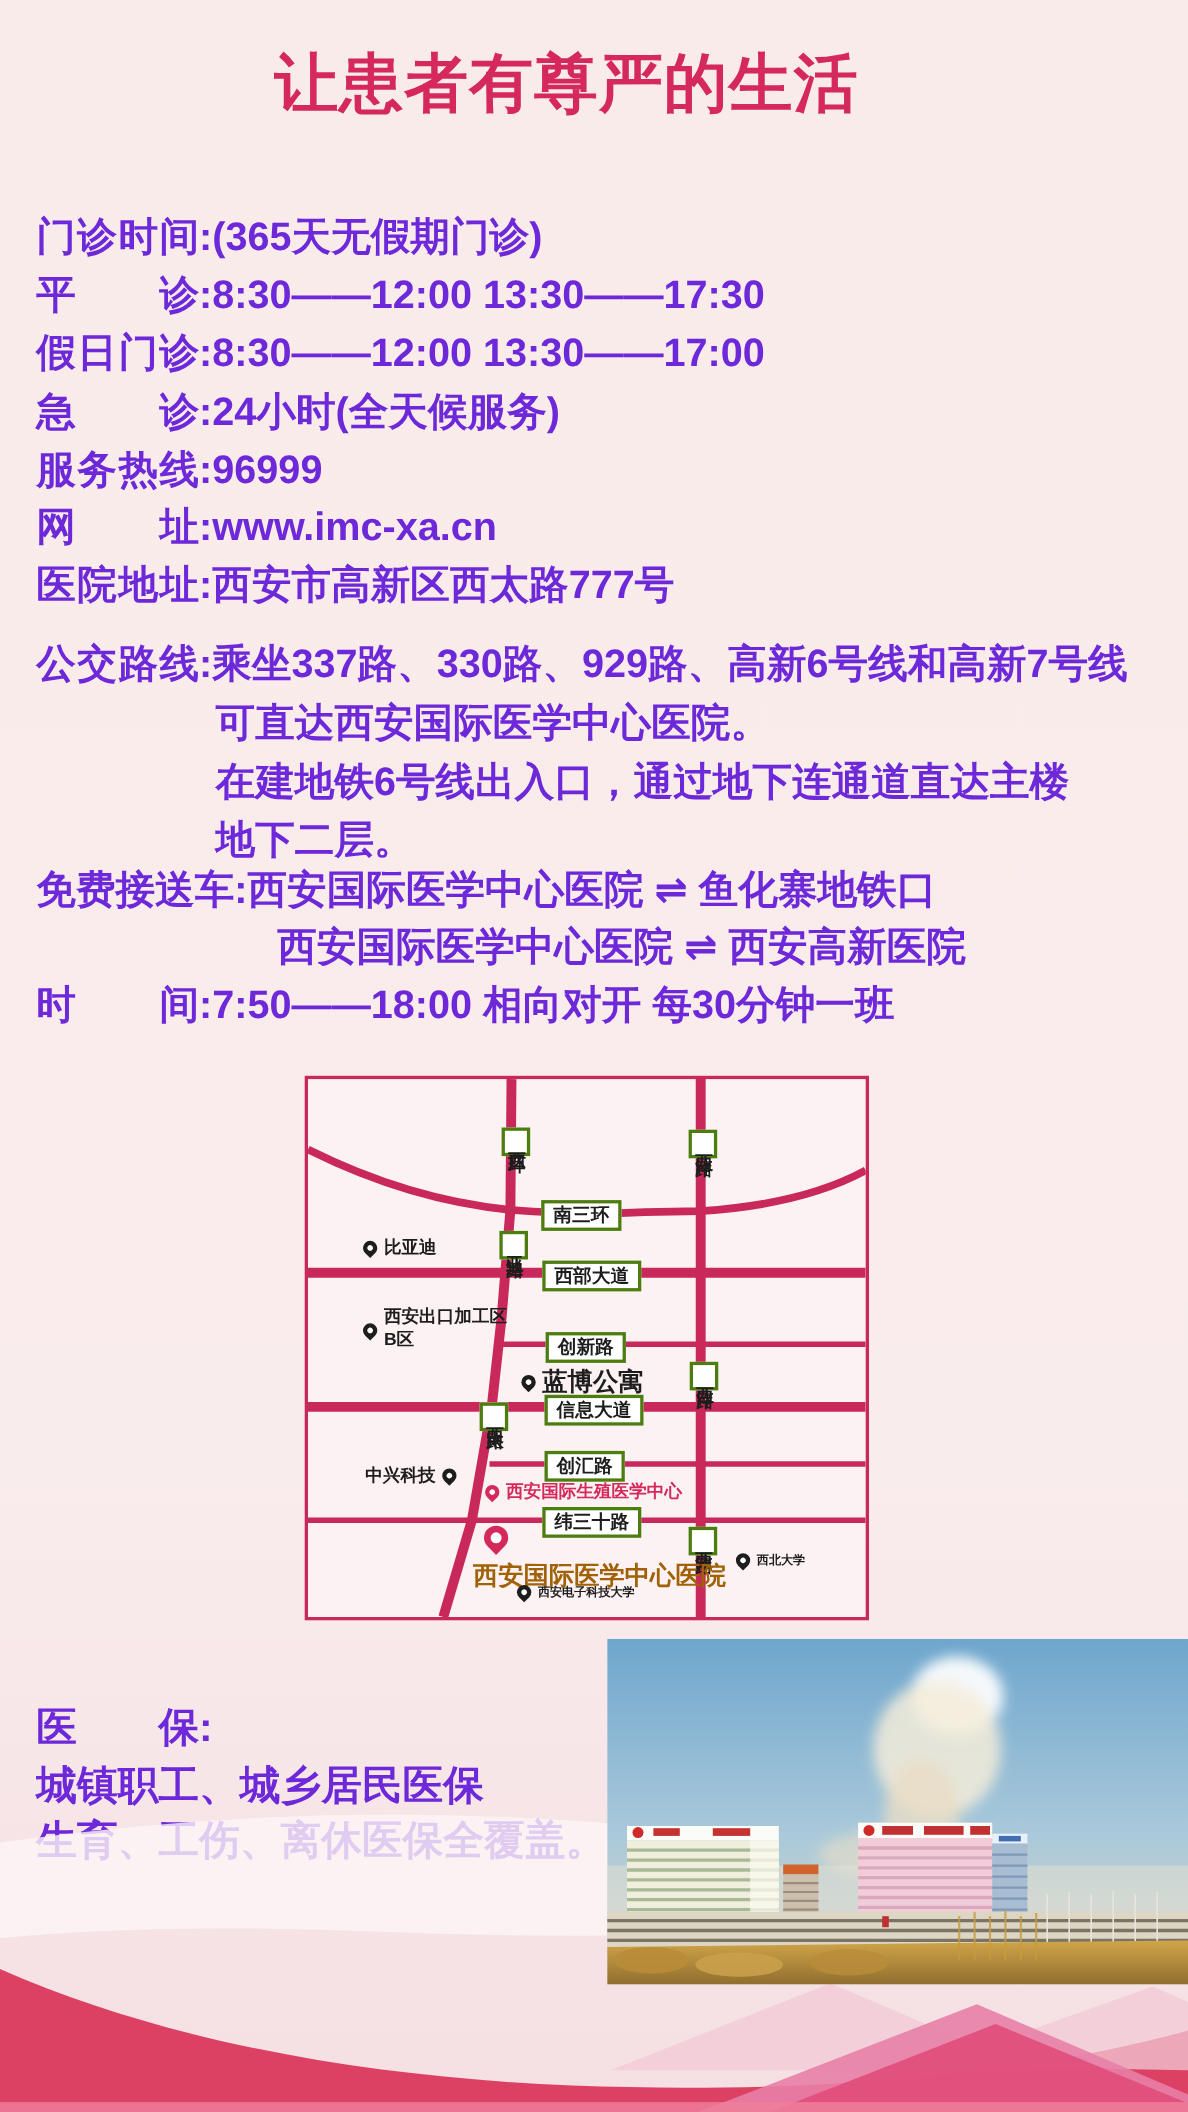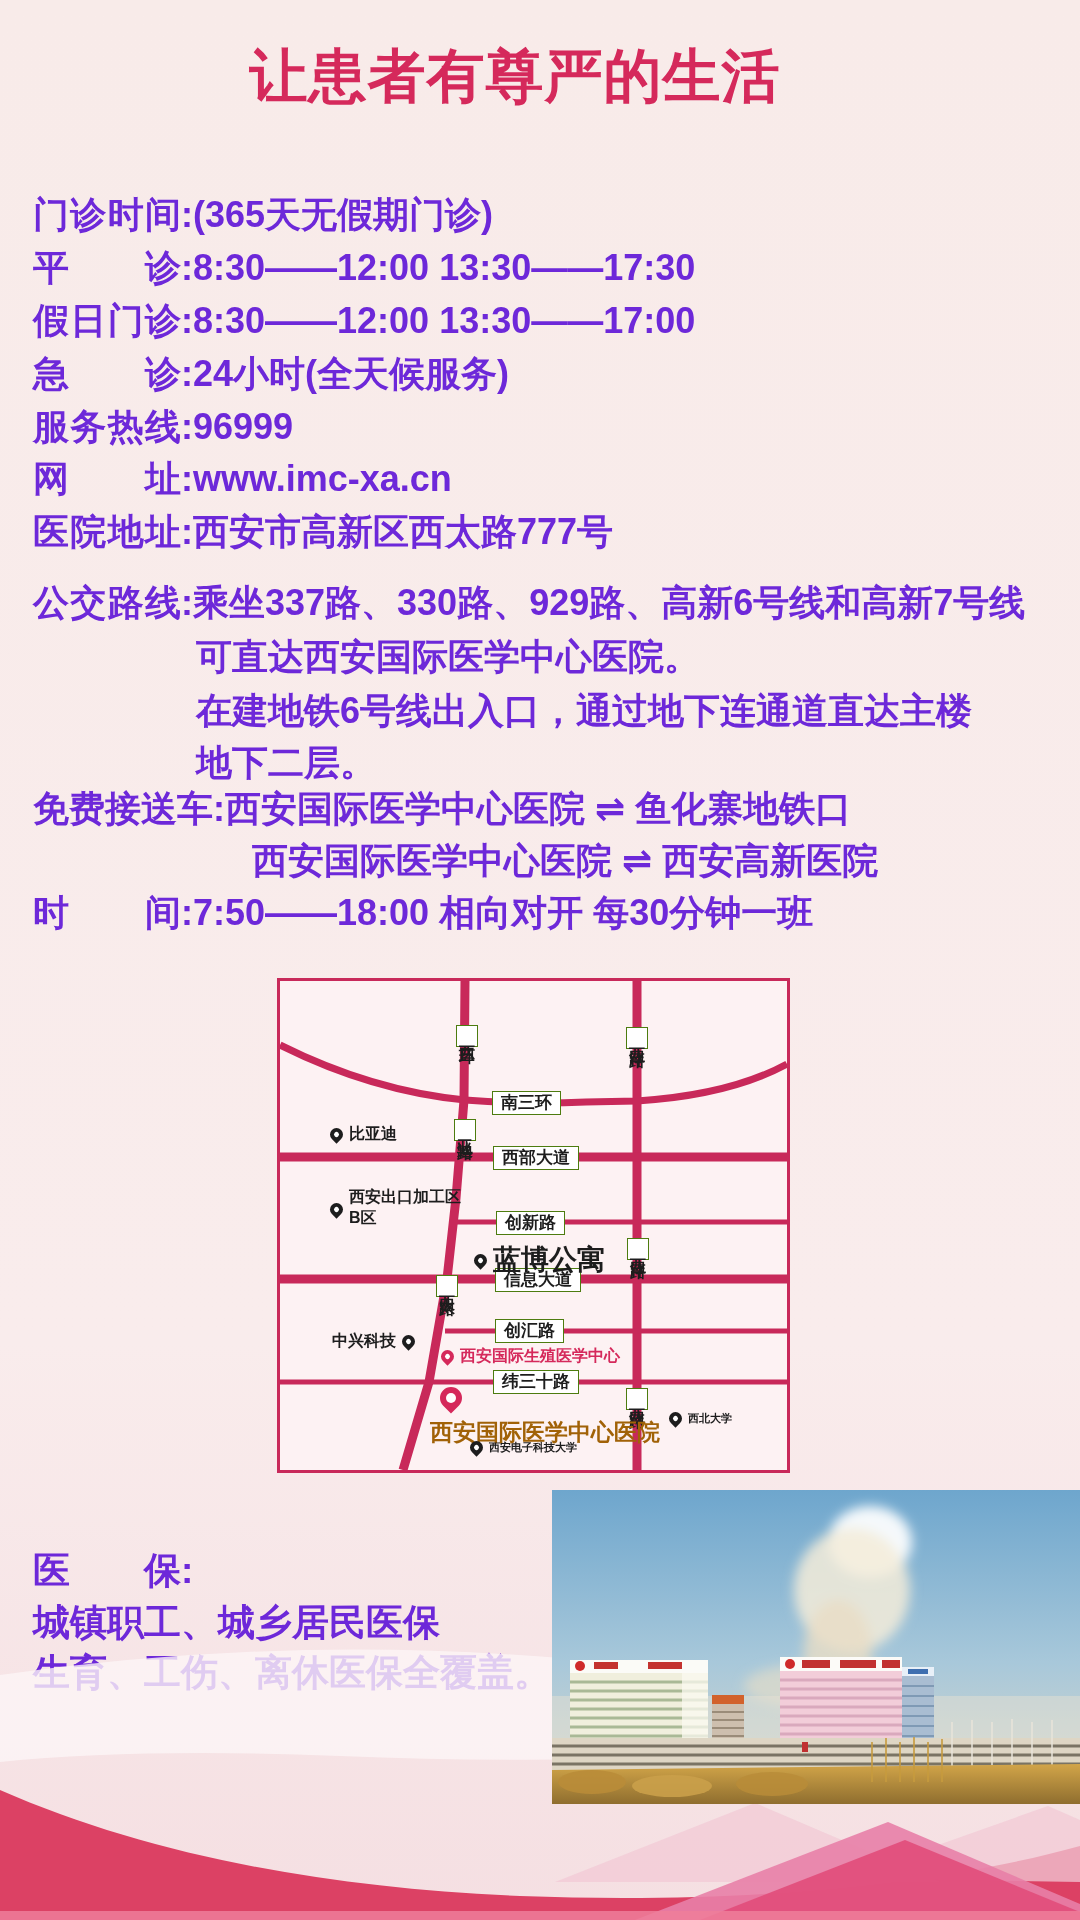--- a/index.html
+++ b/index.html
@@ -17,29 +17,29 @@
          font-size:36px;line-height:42px;white-space:nowrap;}
   .lbl{display:inline-block;width:148px;text-align:justify;text-align-last:justify;
        vertical-align:top;}
   .lbl5{display:inline-block;vertical-align:top;}
   .ind{left:196px;text-align:center;}
   .ind2{left:228px;margin-left:24px;}
   
   .map{left:277px;top:978px;width:513px;height:495px;background:#fdf2f3;
        border:3px solid #c8295a;box-sizing:border-box;}
   .map svg{position:absolute;left:0;top:0;}
-  .rl,.rlv{position:absolute;background:#fff;border:1px solid #4d7c0f;color:#1d1d1d;
+  .rl,.rlv{position:absolute;background:#fff;border:3px solid #4d7c0f;color:#1d1d1d;
        font-weight:bold;white-space:nowrap;z-index:3;}
   .rl{font-size:17px;line-height:20px;padding:1px 8px;}
   .rlv{font-size:16px;line-height:18px;padding:7px 1px;writing-mode:vertical-rl;
        letter-spacing:2px;}
   .poi{position:absolute;display:flex;align-items:center;gap:6px;color:#1d1d1d;
        font-weight:bold;font-size:16px;white-space:nowrap;z-index:4;}
   .poi.small{font-size:11px;}
-  .poi.big{font-size:28px;}
+  .poi.big{font-size:23px;}
   .poi.crimson{color:#d5295b;}
   .pin{display:inline-block;width:13px;height:13px;background:#1d1d1d;
        border-radius:50% 50% 50% 0;transform:rotate(-45deg);position:relative;flex:0 0 auto;}
   .pin::after{content:"";position:absolute;left:4px;top:4px;right:4px;bottom:4px;
        background:#fff;border-radius:50%;}
   .pin.red{background:#d5295b;}
   .pin.bigpin{width:22px;height:22px;}
   .pin.bigpin::after{left:6px;top:6px;right:6px;bottom:6px;}
   .hosp-name{position:absolute;left:150px;top:436px;width:220px;color:#a16207;
        font-weight:bold;font-size:23px;white-space:nowrap;z-index:4;}

